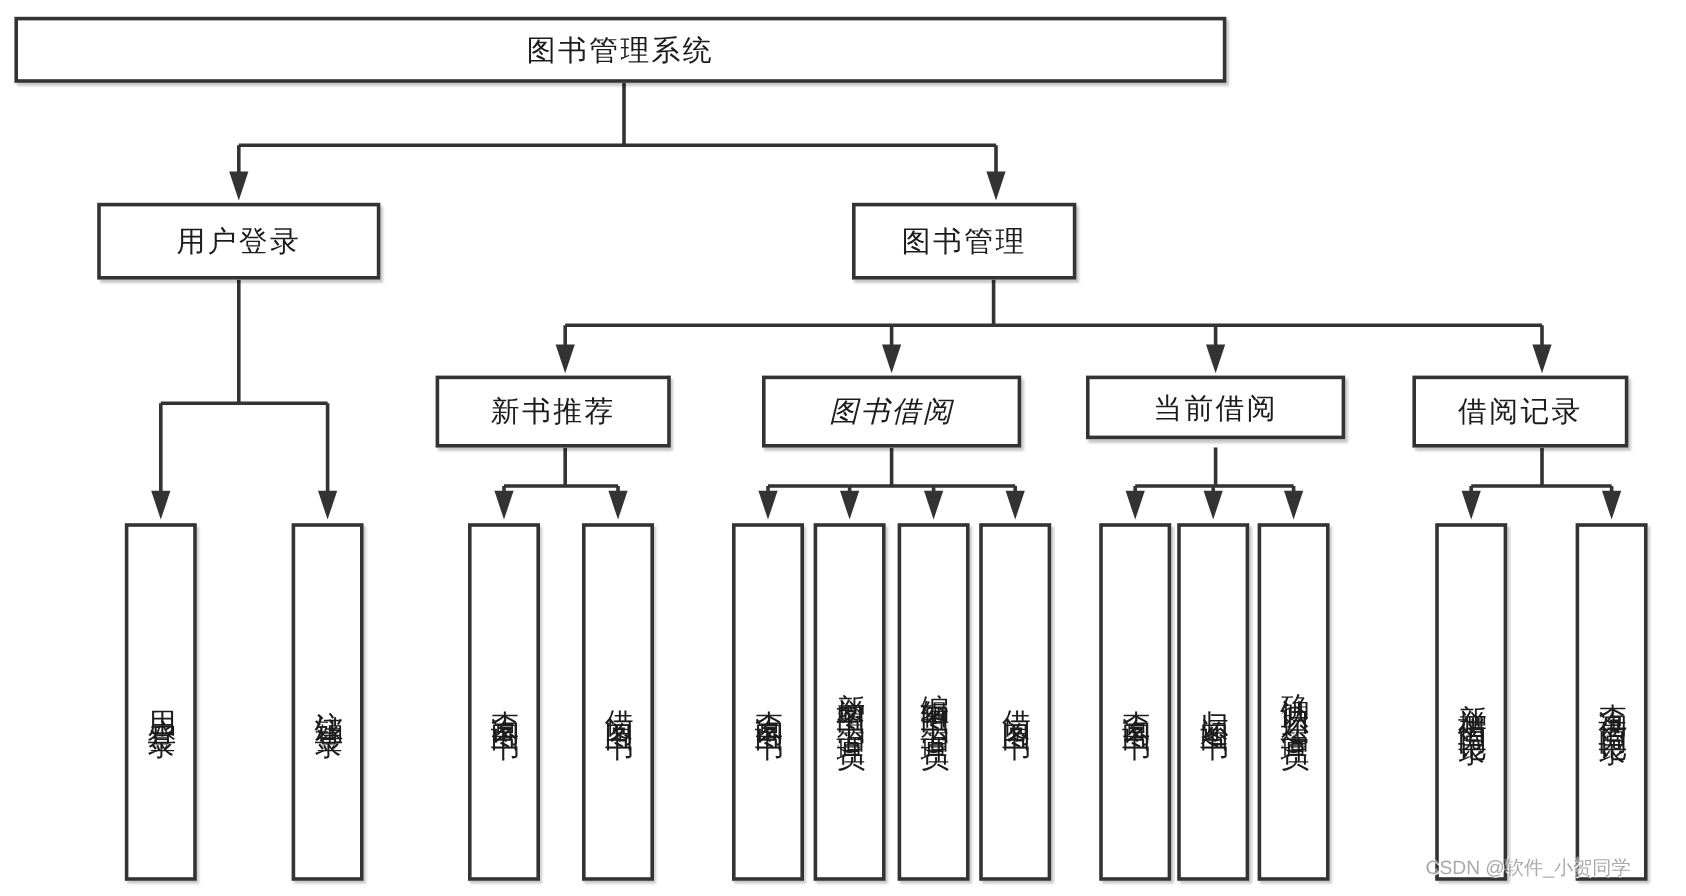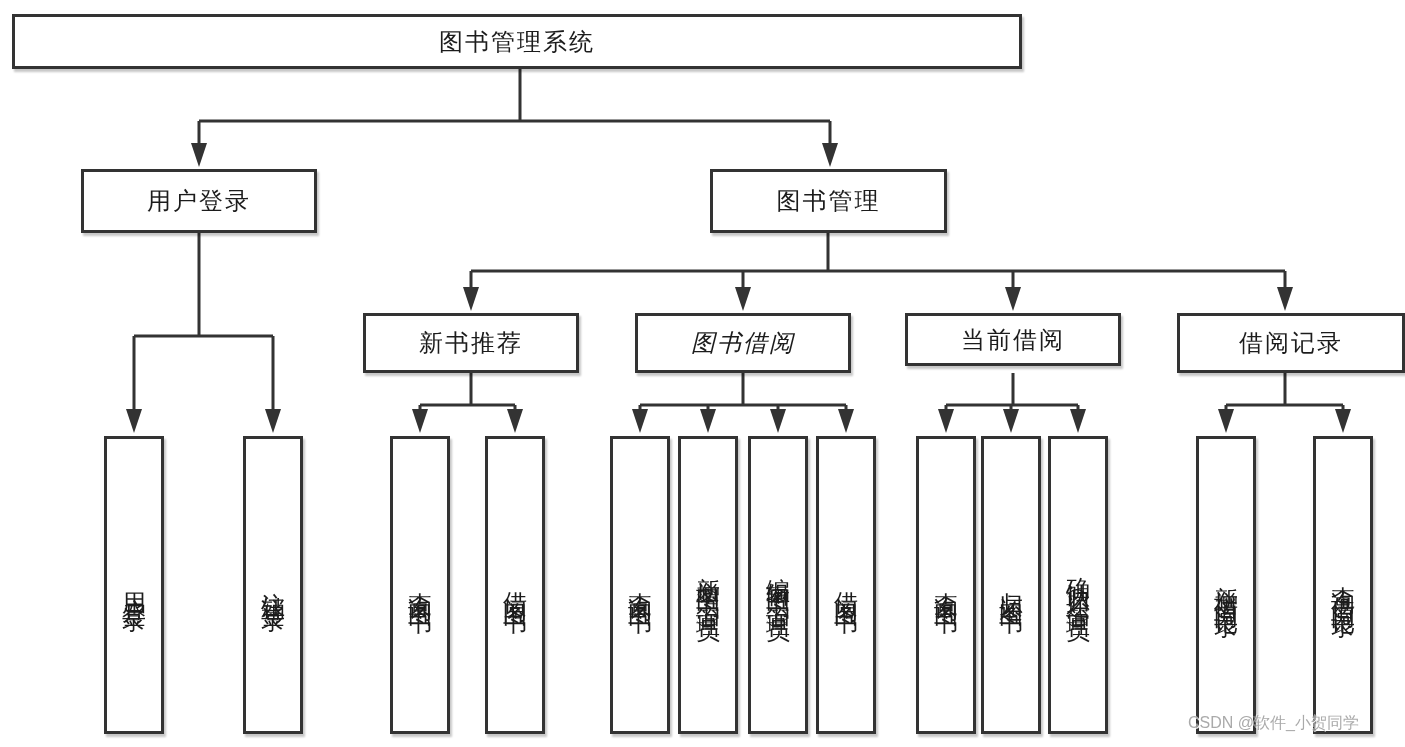--- a/index.html
+++ b/index.html
@@ -34,25 +34,25 @@
   .vbox .vtext{
     writing-mode:vertical-rl;
     font-size:24px;color:#1c1c1c;
     letter-spacing:6px;
     line-height:1;
     white-space:nowrap;
   }
   
   #node-root        {left:12px;  top:14px;  width:1010px;height:55px;}
   #node-user-login  {left:81px;  top:169px; width:236px; height:64px;}
-  #node-book-mgmt   {left:710px; top:169px; width:237px; height:64px;}
-  #node-new-book-rec   {left:363px;  top:313px; width:216px; height:60px;}
+  #node-book-mgmt   {left:710px; top:169px; width:187px; height:64px;}
+  #node-new-book-rec   {left:363px;  top:313px; width:196px; height:60px;}
   #node-book-borrow    {left:635px;  top:313px; width:216px; height:60px;font-style:italic;}
   #node-current-borrow {left:905px;  top:313px; width:216px; height:53px;}
-  #node-borrow-records {left:1177px; top:313px; width:228px; height:60px;}
+  #node-borrow-records {left:1177px; top:313px; width:180px; height:60px;}
   #leaf-user-login {left:104px;}
   #leaf-logout     {left:243px;}
   #leaf-rec-query  {left:390px;}
   #leaf-rec-borrow {left:485px;}
   #leaf-bb-query   {left:610px;}
   #leaf-bb-add     {left:678px;}
   #leaf-bb-edit    {left:748px;}
   #leaf-bb-borrow  {left:816px;}
   #leaf-cb-query   {left:916px;}
   #leaf-cb-return  {left:981px;}

